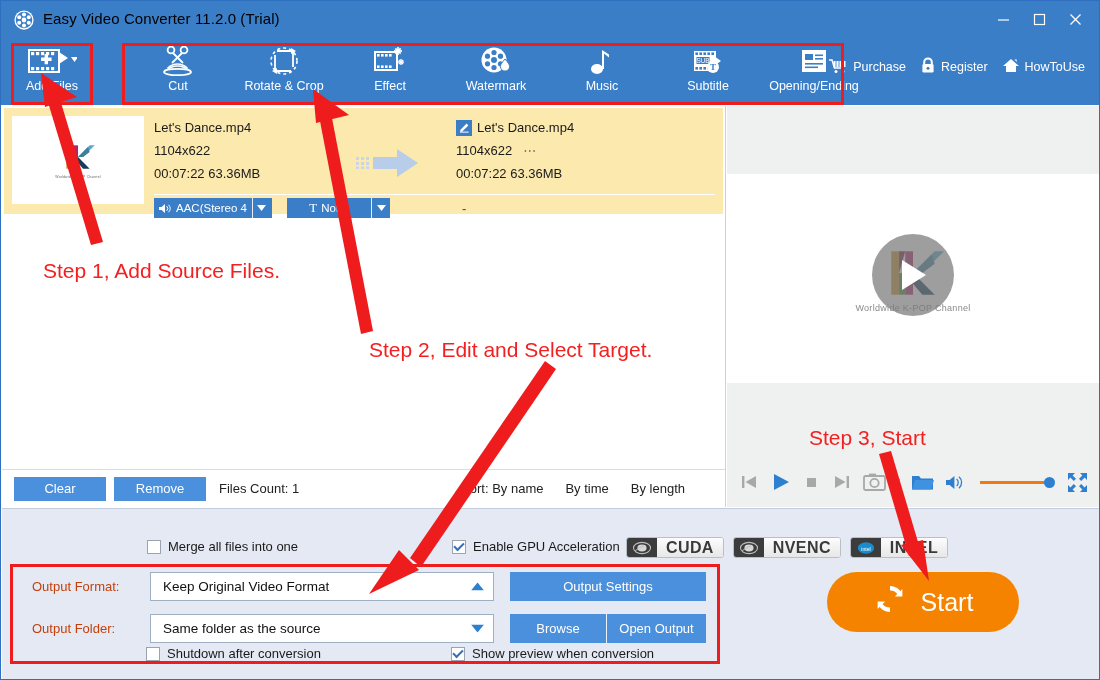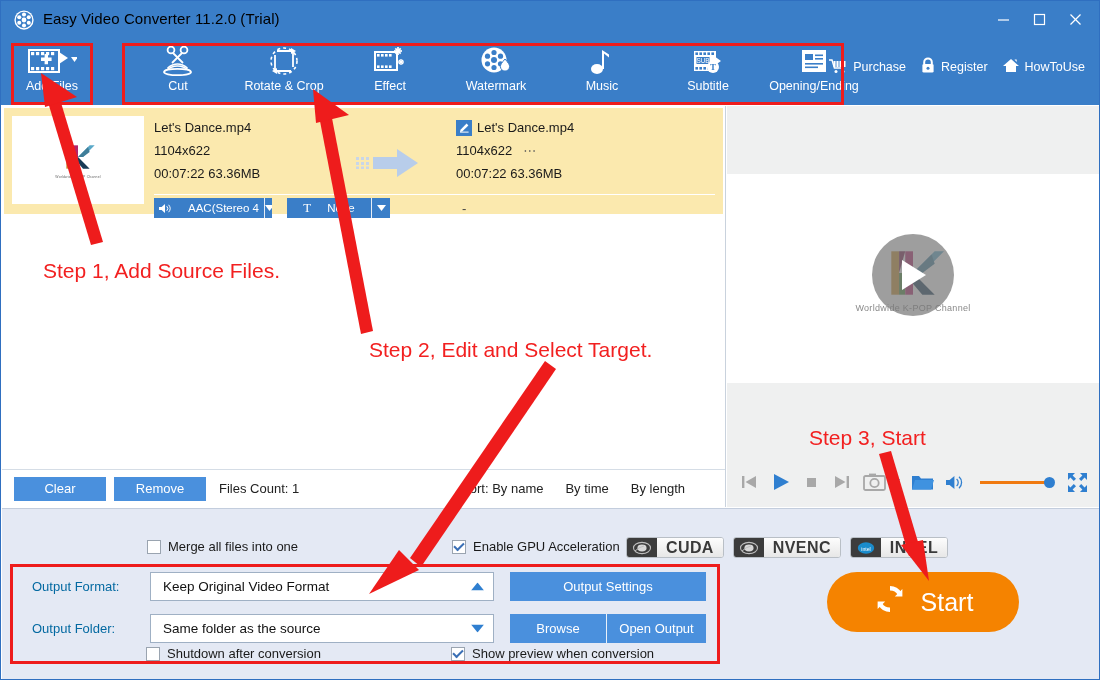--- a/index.html
+++ b/index.html
@@ -92,21 +92,21 @@
   .edit-badge {
     width: 16px; height: 16px; background: #3a7ec8; display: inline-flex;
     align-items: center; justify-content: center; flex: none;
   }
   .row-sep { position: absolute; left: 150px; right: 8px; top: 86px; height: 1px; background: #ffffff; }
   .pillrow { position: absolute; left: 150px; top: 90px; display: flex; align-items: center; }
   .pill {
     height: 20px; background: #3a7ec8; color: #fff; font-size: 11.5px;
     display: flex; align-items: center; border: 0; overflow: hidden;
   }
-  .pill .ptxt { padding: 0 5px; display:flex; align-items:center; gap:16px; white-space: nowrap; }
+  .pill .ptxt { padding: 0 5px; display:flex; align-items:center; gap:4px; white-space: nowrap; }
   .pill .pcar {
     width: 19px; height: 20px; display: flex; align-items: center; justify-content: center;
     border-left: 1px solid #e8eef6;
   }
   .pill-audio { width: 118px; }
   .pill-sub { width: 103px; margin-left: 15px; }
   .pill-sub .ptxt { justify-content: center; flex: 1; }
   .dash-cell { margin-left: 72px; font-size: 13px; color: #444; }
 
   
@@ -176,21 +176,21 @@
   }
   .badge .bl { width: 30px; height: 100%; background: #3c3c3c; display: flex; align-items: center; justify-content: center; }
   .badge .br {
     padding: 0 9px; font-size: 16px; font-weight: bold; color: #3a3a3a;
     background: linear-gradient(#fdfdfd,#e7e7e7); height: 100%; display: flex; align-items: center;
     letter-spacing: .4px;
   }
 
   .fmt-block { position: absolute; left: 18px; top: 62px; width: 692px; }
   .fmt-line { display: flex; align-items: center; height: 30px; margin-bottom: 12px; }
-  .fmt-label { width: 130px; font-size: 13px; color: #0369a1; padding-left: 12px; }
+  .fmt-label { width: 130px; font-size: 13px; color: #c2410c; padding-left: 12px; }
   .combo {
     position: relative; width: 344px; height: 29px; background: #fff; border: 1px solid #9fb0c4;
     display: flex; align-items: center; padding-left: 12px; font-size: 13.5px; color: #111;
   }
   .combo .tri { position: absolute; right: 9px; top: 50%; transform: translateY(-50%); }
   .btn-out {
     height: 29px; background: #4a90dd; color: #fff; font-size: 13px; border: 0;
     display: flex; align-items: center; justify-content: center; font-family: inherit;
   }
   .btn-settings { width: 196px; margin-left: 16px; }

